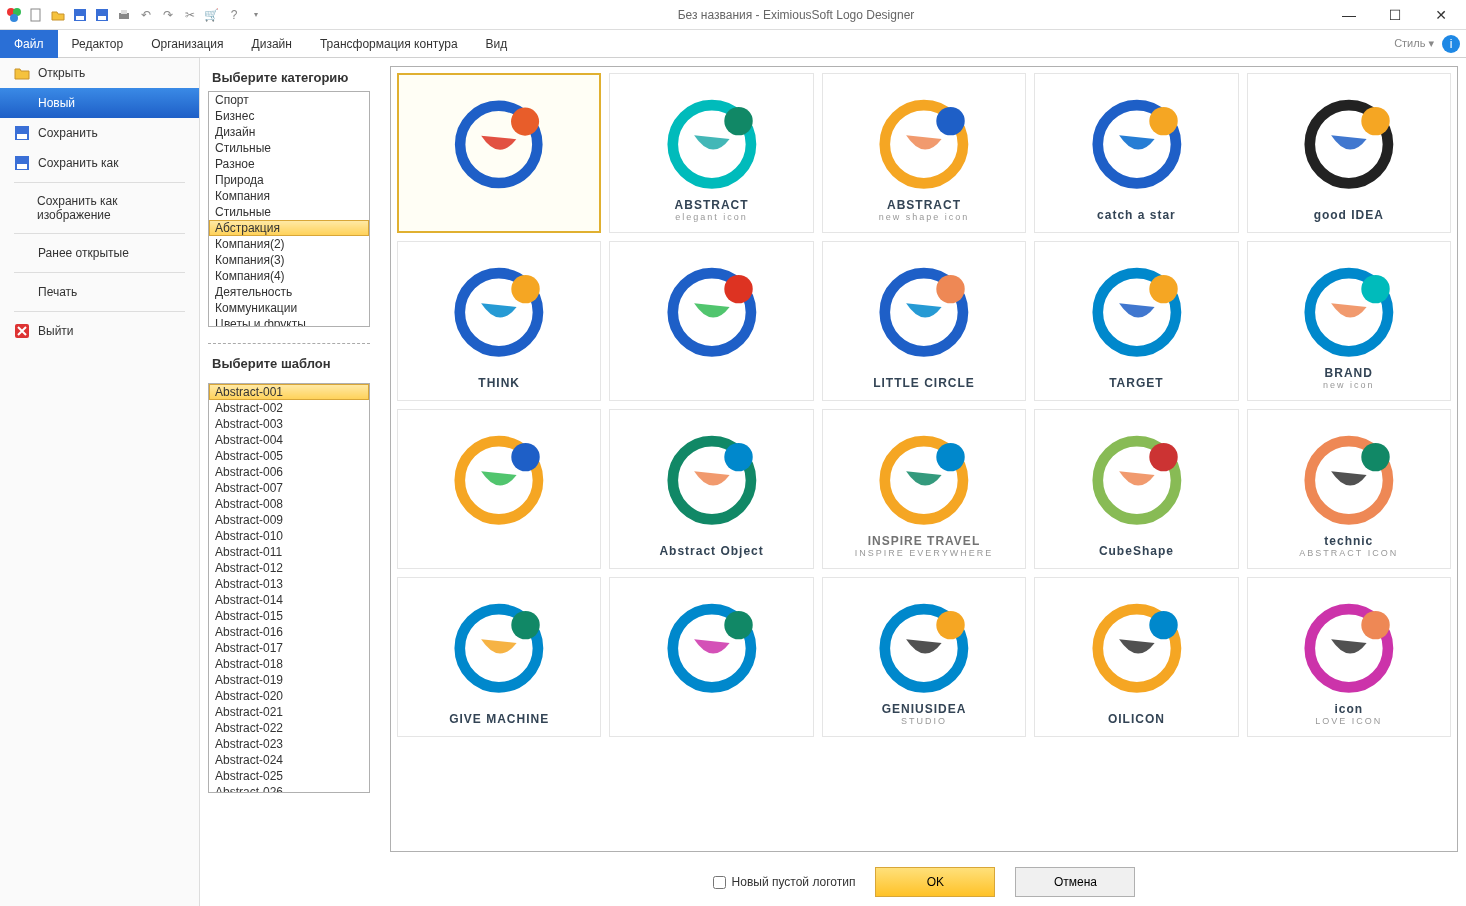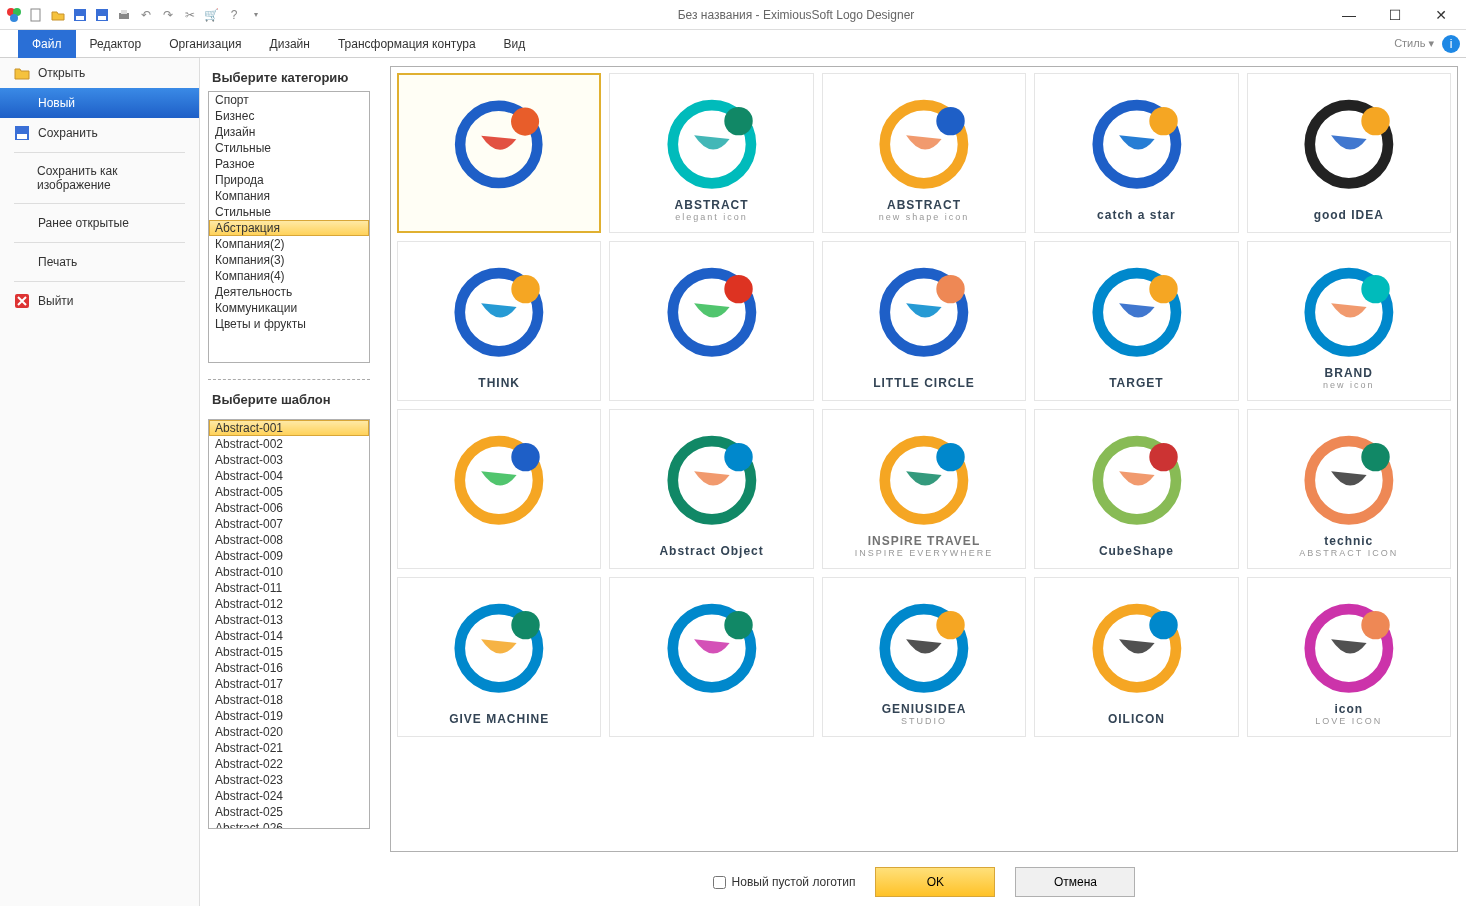--- a/index.html
+++ b/index.html
@@ -19,21 +19,21 @@
 .content { display:flex; height:calc(906px - 30px - 28px); }
 .sidebar { width:200px; background:#fafafa; border-right:1px solid #ddd; }
 .side-item { padding:7px 14px; cursor:pointer; display:flex; align-items:center; gap:8px; font-size:12px; }
 .side-item.sel { background:linear-gradient(#3a8ae6,#1e5fc7); color:#fff; }
 .side-item .si-icon { width:16px; height:16px; display:inline-block; }
 .side-sep { height:1px; background:#ddd; margin:4px 14px; }
 .main { flex:1; display:flex; padding:8px 8px 4px 8px; gap:20px; }
 .left-col { width:162px; display:flex; flex-direction:column; }
 .section-title { font-weight:600; color:#333; font-size:13px; padding:4px 0 6px 4px; }
 .listbox { border:1px solid #b0b0b0; background:#fff; overflow-y:scroll; font-size:12px; }
-.listbox.cat { height:272px; }
+.listbox.cat { height:236px; }
 .listbox.tpl { height:410px; margin-top:6px; }
 .listbox .li { padding:1px 6px; cursor:pointer; white-space:nowrap; }
 .listbox .li.sel { background:linear-gradient(#ffe9a5,#ffd25a); border:1px solid #d8a638; padding:0px 5px; }
 .listbox::-webkit-scrollbar { width:17px; }
 .listbox::-webkit-scrollbar-track { background:#f0f0f0; }
 .listbox::-webkit-scrollbar-thumb { background:#c0c0c0; border:1px solid #a0a0a0; }
 .right-col { flex:1; display:flex; flex-direction:column; }
 .gallery-wrap { flex:1; border:1px solid #b0b0b0; overflow:auto; padding:6px; }
 .gallery { display:grid; grid-template-columns:repeat(5,1fr); gap:8px; }
 .thumb { background:#fff; border:1px solid #e5e5e5; height:160px; display:flex; align-items:center; justify-content:center; cursor:pointer; position:relative; overflow:hidden; }
@@ -97,21 +97,21 @@
   </div>
   <div class="app-title">Без названия - EximiousSoft Logo Designer</div>
   <div class="win-controls">
     <div>—</div>
     <div>☐</div>
     <div>✕</div>
   </div>
 </div>
 
 <div class="menubar">
-  <div id="menutabs" style="display: flex; padding-left: 18px;">
+  <div id="menutabs" style="display: flex;">
       <div class="tab active">Файл</div>
       <div class="tab">Редактор</div>
       <div class="tab">Организация</div>
       <div class="tab">Дизайн</div>
       <div class="tab">Трансформация контура</div>
       <div class="tab">Вид</div>
     </div>
   <div class="spacer"></div>
   <span class="style">Стиль ▾</span>
   <span class="info">i</span>
@@ -129,20 +129,27 @@
       <div class="side-item sel">
         <span class="si-icon"></span>
         <span>Новый</span>
       </div>
       <div class="side-item">
         <span class="si-icon"><svg width="16" height="16">
             <rect x="1" y="1" width="14" height="14" fill="#3a6fd6"></rect>
             <rect x="3" y="9" width="10" height="5" fill="#fff"></rect>
           </svg></span>
         <span>Сохранить</span>
+      </div>
+      <div class="side-item">
+        <span class="si-icon"><svg width="16" height="16">
+            <rect x="1" y="1" width="14" height="14" fill="#3a6fd6"></rect>
+            <rect x="3" y="9" width="10" height="5" fill="#fff"></rect>
+          </svg></span>
+        <span>Сохранить как</span>
       </div>
       <div class="side-sep"></div>
       <div class="side-item">
         <span class="si-icon"></span>
         <span>Сохранить как изображение</span>
       </div>
       <div class="side-sep"></div>
       <div class="side-item">
         <span class="si-icon"></span>
         <span>Ранее открытые</span>

